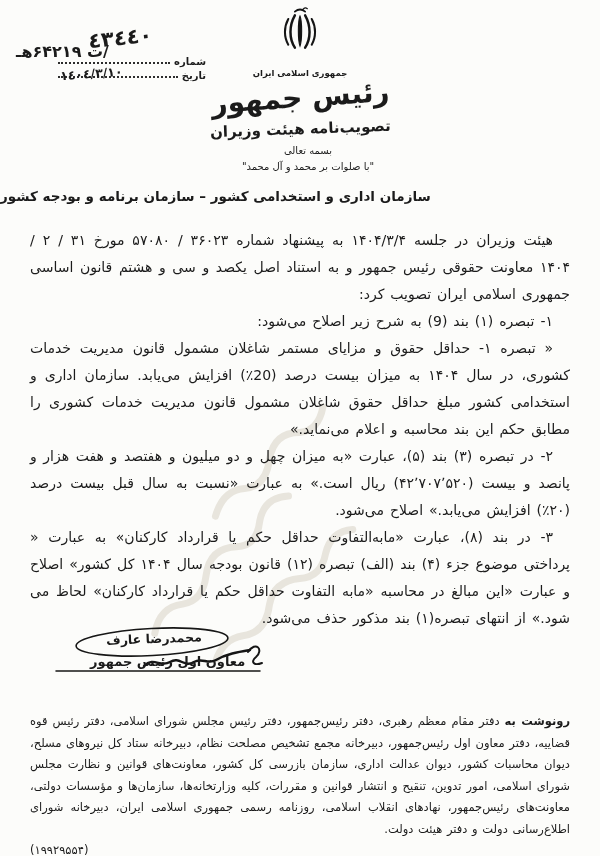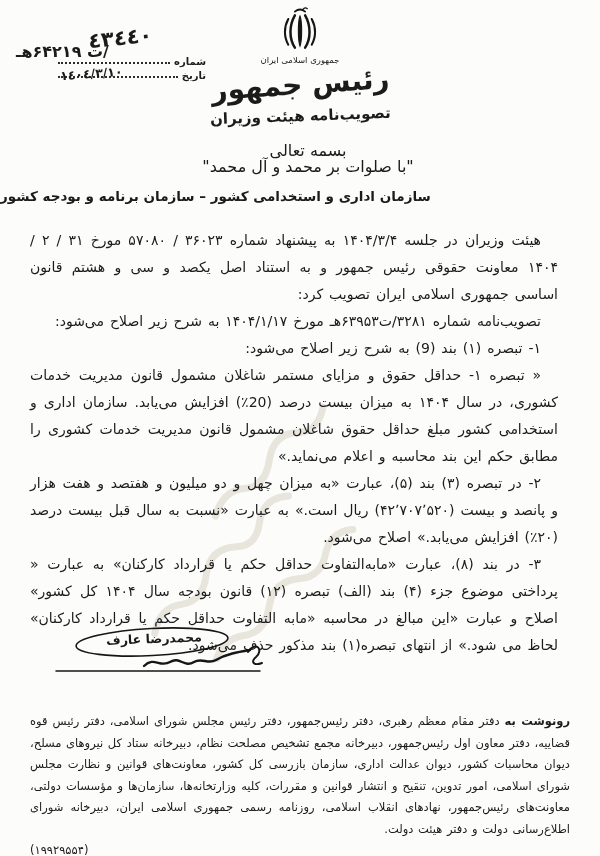--- a/index.html
+++ b/index.html
@@ -4,40 +4,40 @@
 <style>
   html,body{margin:0;padding:0;background:#9a9a9a;}
   .page{
     width:600px;height:856px;position:relative;margin:0 auto;
     background:#fcfcfa;color:#1b1b1b;overflow:hidden;direction:rtl;
     font-family:"DejaVu Sans",sans-serif;
   }
   
   .hdr{position:absolute;top:6px;left:0;right:0;text-align:center;}
   .emblem{display:block;margin:0 auto;}
-  .country{font-size:8.5px;letter-spacing:1.5px;margin-top:1px;font-weight:normal;}
+  .country{font-size:8.5px;letter-spacing:1.5px;margin-top:14px;font-weight:bold;}
   .office{display:inline-block;font-size:28px;font-weight:bold;transform:rotate(-4deg);margin-top:3px;letter-spacing:1px;}
   .doctype{display:block;margin-top:5px;}
   .doctype span{display:inline-block;font-size:15px;font-weight:bold;transform:rotate(-2deg);letter-spacing:.5px;}
   
   .refblock{position:absolute;top:26px;left:16px;width:200px;height:62px;font-size:10px;}
   .hand-number{position:absolute;left:72px;top:0;font-size:21px;font-weight:bold;letter-spacing:3px;transform:rotate(-6deg);white-space:nowrap;}
   .printed-ref{position:absolute;left:0;top:16px;font-size:16px;font-weight:bold;white-space:nowrap;}
   .frow{position:absolute;left:40px;width:152px;display:flex;align-items:flex-end;}
   .frow .lbl{font-size:10px;font-weight:bold;margin-right:2px;}
   .frow .dots{flex:1;height:0;border-bottom:2.2px dotted #2c2c2c;margin:0 4px 3px 2px;}
   .row-number{top:30px;}
   .row-date{top:44px;}
   .hand-date{position:absolute;left:44px;top:40px;font-size:12.5px;font-weight:bold;letter-spacing:1px;transform:rotate(-4deg);white-space:nowrap;}
   
-  .invocation{position:absolute;top:143px;left:16px;right:0;text-align:center;font-size:16px;line-height:16px;}
+  .invocation{position:absolute;top:143px;left:16px;right:0;text-align:center;font-size:10px;line-height:16px;}
   
   .addressee{position:absolute;top:188px;left:0;right:0;text-align:left;font-size:13.5px;font-weight:bold;}
   
-  .docbody{position:absolute;top:227px;right:42px;left:30px;}
+  .docbody{position:absolute;top:227px;right:30px;left:30px;}
   .docbody p{margin:0;font-size:14px;line-height:27px;text-align:justify;text-indent:17px;word-spacing:1.5px;}
   
   .sig{position:absolute;top:624px;left:52px;width:284px;height:88px;}
   .sig svg{position:absolute;left:0;top:0;}
   .sig-name{position:absolute;left:48px;top:7px;width:108px;text-align:center;font-size:12.5px;font-weight:bold;white-space:nowrap;transform:rotate(-2deg);}
   .sig-title{position:absolute;left:38px;top:30px;font-size:13px;font-weight:bold;white-space:nowrap;letter-spacing:.5px;}
   
   .footer{position:absolute;top:711px;right:30px;left:30px;}
   .footer p{margin:0;font-size:11.5px;line-height:21.5px;text-align:justify;word-spacing:1px;}
   .footer .lead{font-weight:bold;}
@@ -91,37 +91,37 @@
 
   <div class="invocation">
     <div>بسمه تعالی</div>
     <div>"با صلوات بر محمد و آل محمد"</div>
   </div>
 
   <div class="addressee">سازمان اداری و استخدامی کشور – سازمان برنامه و بودجه کشور</div>
 
   <div class="docbody">
     <p>هیئت وزیران در جلسه ۱۴۰۴/۳/۴ به پیشنهاد شماره ۳۶۰۲۳ / ۵۷۰۸۰ مورخ ۳۱ / ۲ / ۱۴۰۴ معاونت حقوقی رئیس جمهور و به استناد اصل یکصد و سی و هشتم قانون اساسی جمهوری اسلامی ایران تصویب کرد:</p>
-    <p>تصویب‌نامه شماره ۳۲۸۱/ت۶۳۹۵۳هـ مورخ ۱۴۰۴/۱/۱۷ به شرح زیر اصلاح می‌شود:</p>
     <p>۱- تبصره (۱) بند (9) به شرح زیر اصلاح می‌شود:</p>
     <p>« تبصره ۱- حداقل حقوق و مزایای مستمر شاغلان مشمول قانون مدیریت خدمات کشوری، در سال ۱۴۰۴ به میزان بیست درصد (20٪) افزایش می‌یابد. سازمان اداری و استخدامی کشور مبلغ حداقل حقوق شاغلان مشمول قانون مدیریت خدمات کشوری را مطابق حکم این بند محاسبه و اعلام می‌نماید.»</p>
     <p>۲- در تبصره (۳) بند (۵)، عبارت «به میزان چهل و دو میلیون و هفتصد و هفت هزار و پانصد و بیست (۴۲٬۷۰۷٬۵۲۰) ریال است.» به عبارت «نسبت به سال قبل بیست درصد (۲۰٪) افزایش می‌یابد.» اصلاح می‌شود.</p>
     <p>۳- در بند (۸)، عبارت «مابه‌التفاوت حداقل حکم یا قرارداد کارکنان» به عبارت « پرداختی موضوع جزء (۴) بند (الف) تبصره (۱۲) قانون بودجه سال ۱۴۰۴ کل کشور» اصلاح و عبارت «این مبالغ در محاسبه «مابه التفاوت حداقل حکم یا قرارداد کارکنان» لحاظ می شود.» از انتهای تبصره(۱) بند مذکور حذف می‌شود.</p>
   </div>
 
   <div class="sig">
     <svg width="284" height="88" viewBox="0 0 284 88">
       <g stroke="#161616" fill="none" stroke-linecap="round">
         <ellipse cx="100" cy="18" rx="76" ry="13.5" stroke-width="1.6" transform="rotate(-3 100 18)"></ellipse>
         <path d="M92 42 c10 -10 16 2 26 -4 c10 -6 14 6 24 0 c8 -5 14 3 22 -2 c10 -6 22 -8 34 -10" stroke-width="2.4"></path>
         <path d="M196 28 c8 -12 16 -2 8 5 c-6 5 -2 9 6 6" stroke-width="2"></path>
         <path d="M4 47 L208 47" stroke-width="1.5"></path>
       </g>
     </svg>
     <div class="sig-name">محمدرضا عارف</div>
+    <div class="sig-title">معاون اول رئیس جمهور</div>
   </div>
 
   <div class="footer">
     <p><span class="lead">رونوشت به</span>
       <span>دفتر مقام معظم رهبری، دفتر رئیس‌جمهور، دفتر رئیس مجلس شورای اسلامی، دفتر رئیس قوه قضاییه، دفتر معاون اول رئیس‌جمهور، دبیرخانه مجمع تشخیص مصلحت نظام، دبیرخانه ستاد کل نیروهای مسلح، دیوان محاسبات کشور، دیوان عدالت اداری، سازمان بازرسی کل کشور، معاونت‌های قوانین و نظارت مجلس شورای اسلامی، امور تدوین، تنقیح و انتشار قوانین و مقررات، کلیه وزارتخانه‌ها، سازمان‌ها و مؤسسات دولتی، معاونت‌های رئیس‌جمهور، نهادهای انقلاب اسلامی، روزنامه رسمی جمهوری اسلامی ایران، دبیرخانه شورای اطلاع‌رسانی دولت و دفتر هیئت دولت.</span></p>
     <div class="ref-num">(۱۹۹۲۹۵۵۴)</div>
   </div>
 
 </div>
 

